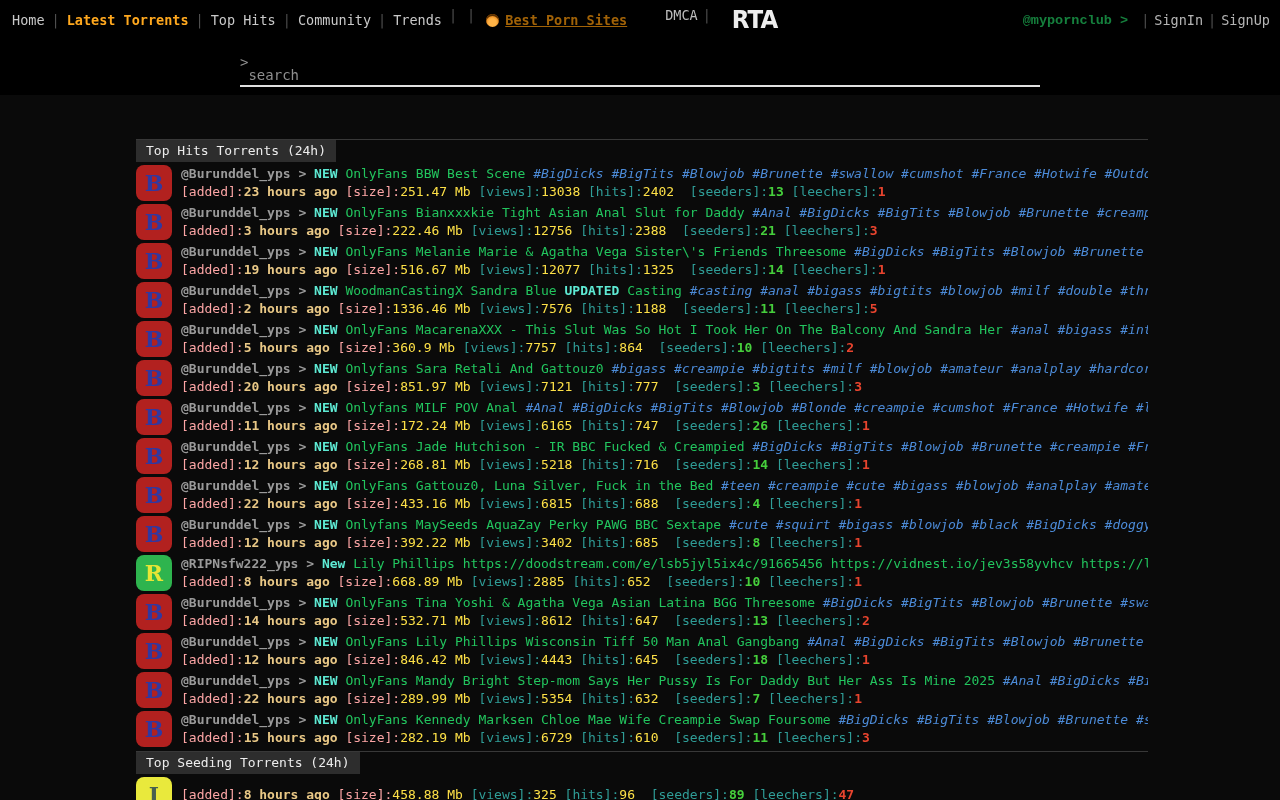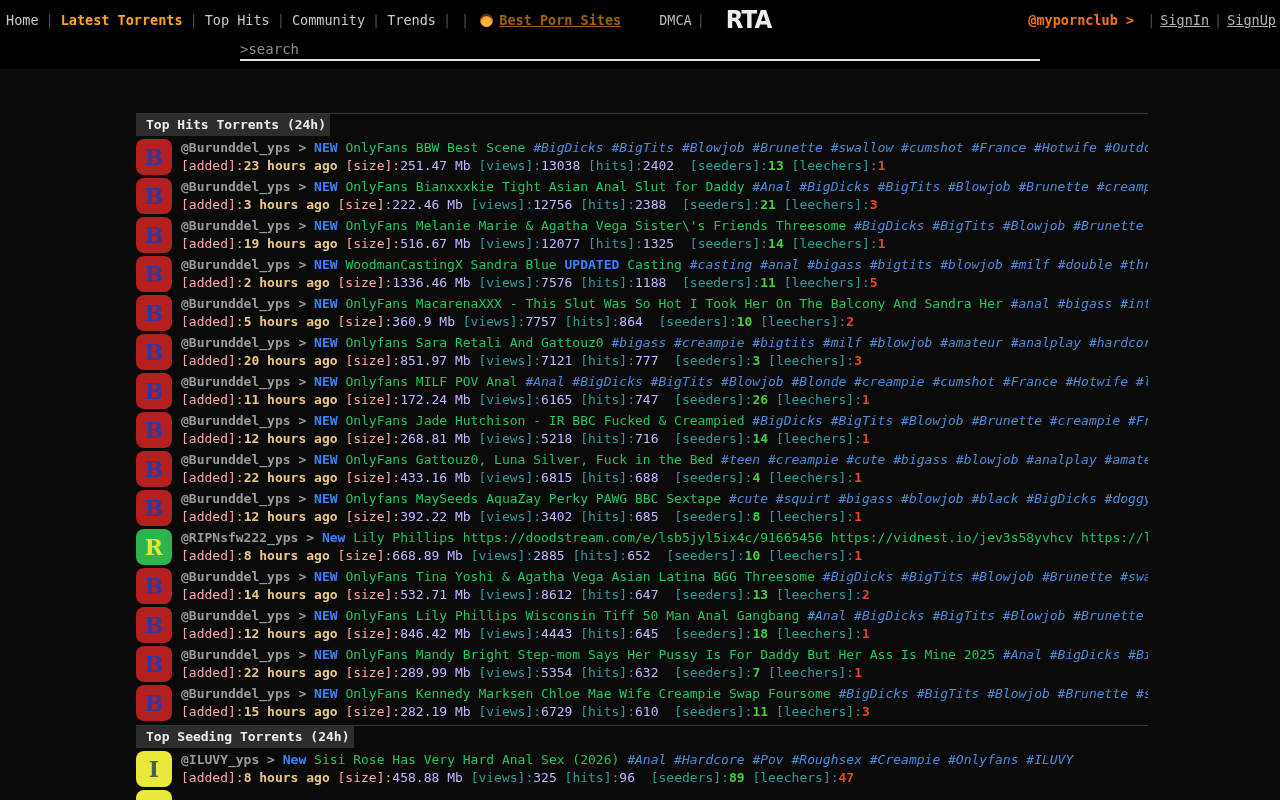--- a/index.html
+++ b/index.html
@@ -5,64 +5,64 @@
   * { box-sizing: border-box; }
   html,body { margin:0; padding:0; }
   body {
     width:1280px; height:800px; overflow:hidden;
     background:#000;
     font-family:"DejaVu Sans Mono", monospace;
     color:#c9c9c9;
   }
   
   .topbar { background:#000; padding-top:5px; }
-  .navrow { display:flex; align-items:center; font-size:13.5px; padding:2px 4px; white-space:pre; }
+  .navrow { display:flex; font-size:13.5px; padding:2px 10px; white-space:pre; }
   .nav-left { display:flex; align-items:center; }
   .nav-item { color:#c9c9c9; cursor:pointer; padding:0 2px; }
   .nav-item.active { color:#ffa81e; font-weight:bold; }
   .pipe { color:#4f4f4f; padding:0 5px; }
   .promo { display:flex; align-items:center; gap:6px; margin-left:6px; }
   .promo-icon { width:13px; height:13px; border-radius:50%;
     background:radial-gradient(circle at 50% 65%, #ffb347 0 35%, #e07b10 70%, #8a4a00 100%);
     box-shadow:inset 0 2px 0 #5a3000; display:inline-block; }
   .promo-link { color:#a16207; text-decoration:underline; font-weight:bold; cursor:pointer; }
   .dmca { color:#bdbdbd; margin-left:38px; cursor:pointer; }
   .rta { color:#ededed; font-family:"DejaVu Sans", sans-serif; font-weight:900; font-size:23px;
     letter-spacing:-1px; margin-left:16px; transform:scaleY(1.05); }
   .nav-right { margin-left:auto; display:flex; align-items:center; }
-  .brand { color:#f97316; font-weight:bold; }
-  .auth { color:#b5b5b5; cursor:pointer;text-decoration:underline; }
+  .brand { color:#15803d; font-weight:bold;font-family:Liberation Mono, monospace; }
+  .auth { color:#b5b5b5; cursor:pointer; }
   .searchrow { display:flex; align-items:center; margin:6px 0 0 240px; width:800px;
     border-bottom:2px solid #e0e0e0; padding-bottom:2px; }
   .search-prefix { color:#8f8f8f; font-size:14px; }
   .searchrow input { flex:1; background:transparent; border:none; outline:none;
-    color:#9f9f9f; font-family:"DejaVu Sans Mono", monospace; font-size:14px; padding:0; }
+    color:#9f9f9f; font-family:"DejaVu Sans Mono", monospace; font-size:14px; padding:0;margin-top:26px; }
   .searchrow input::placeholder { color:#8f8f8f; opacity:1; }
   
   main { background:#0a0a0a; margin-top:8px; padding:44px 0 0 136px; height:744px; overflow:hidden; }
   .section { width:1012px; border-top:1px solid #383838; }
   .section + .section { margin-top:4px; }
   .section-header { display:inline-block; background:#2d2d2d; color:#ececec;
-    font-weight:bold; font-size:13px; padding:3px 4px 4px 10px; }
+    font-weight:normal; font-size:13px; padding:3px 10px 4px 10px; }
   .rows { margin-top:2px; }
   .row { display:flex; align-items:center; gap:9px; height:36px; margin:3px 0 0 0; }
   .badge { flex:0 0 36px; width:36px; height:36px; border-radius:8px;
     display:flex; align-items:center; justify-content:center;
     font-family:"DejaVu Serif", serif; font-weight:bold; font-size:22px; cursor:pointer; }
   .rowtext { flex:1; overflow:hidden; }
   .line { white-space:pre; overflow:hidden; font-size:13px; line-height:18px; height:18px; }
   .user { color:#9a9a9a; font-weight:bold; cursor:pointer; }
   .arrow { color:#9a9a9a; font-weight:bold; }
-  .flag { color:#3b82f6; font-weight:bold; }
+  .flag { color:#5eead4; font-weight:bold; }
   .title { color:#22c55e; cursor:pointer; }
   .tag { color:#4c8bd8; font-style:italic; cursor:pointer; }
   .lbl-g { color:#fca5a5; }
   .lbl-t { color:#2f9d97; }
   .v-added { color:#e9c886; font-weight:bold; }
-  .v-gray { color:#c4b5fd; }
+  .v-gray { color:#fde047; }
   .v-seed { color:#46cf3c; font-weight:bold; }
   .v-leech { color:#e8442e; font-weight:bold; }
 </style>
 </head>
 <body>
 
 <header class="topbar">
   <div class="navrow">
     <div class="nav-left"><span class="nav-item">Home</span><span class="pipe">|</span><span class="nav-item active">Latest Torrents</span><span class="pipe">|</span><span class="nav-item">Top Hits</span><span class="pipe">|</span><span class="nav-item">Community</span><span class="pipe">|</span><span class="nav-item">Trends</span></div>
     <span class="pipe">|</span>
@@ -214,21 +214,20 @@
   </div>
 </div>
   </section>
 
   <section class="section">
     <div class="section-header">Top Seeding Torrents (24h)</div>
     <div class="rows">
   <div class="row">
     <div class="badge" style="background: rgb(233, 233, 60); color: rgb(71, 96, 79);">I</div>
     <div class="rowtext">
-      <div class="line line1"><span class="user">@ILUVY_yps</span><span class="arrow"> &gt; </span><span class="flag">New </span><span class="title">Sisi Rose Has Very Hard Anal Sex (2026)</span><span class="tag"> #Anal #Hardcore #Pov #Roughsex #Creampie #Onlyfans #ILUVY</span></div>
       <div class="line line2"><span class="lbl-g">[added]:</span><span class="v-added">8 hours ago</span> <span class="lbl-g">[size]:</span><span class="v-gray">458.88 Mb</span> <span class="lbl-t">[views]:</span><span class="v-gray">325</span> <span class="lbl-t">[hits]:</span><span class="v-gray">96</span>  <span class="lbl-t">[seeders]:</span><span class="v-seed">89</span> <span class="lbl-t">[leechers]:</span><span class="v-leech">47</span></div>
     </div>
   </div>
 
   <div class="row">
     <div class="badge" style="background: rgb(233, 233, 60); color: rgb(71, 96, 79);">I</div>
     <div class="rowtext">
       <div class="line line1"><span class="user">@ILUVY_yps</span><span class="arrow"> &gt; </span><span class="flag">New </span><span class="title">Kissa Sins Roadside BG Anal Fucking (2026)</span><span class="tag"> #Anal #Hardcore #Milf #Bigtits #Pov #Onlyfans #ILUVY</span></div>
 
     </div>

